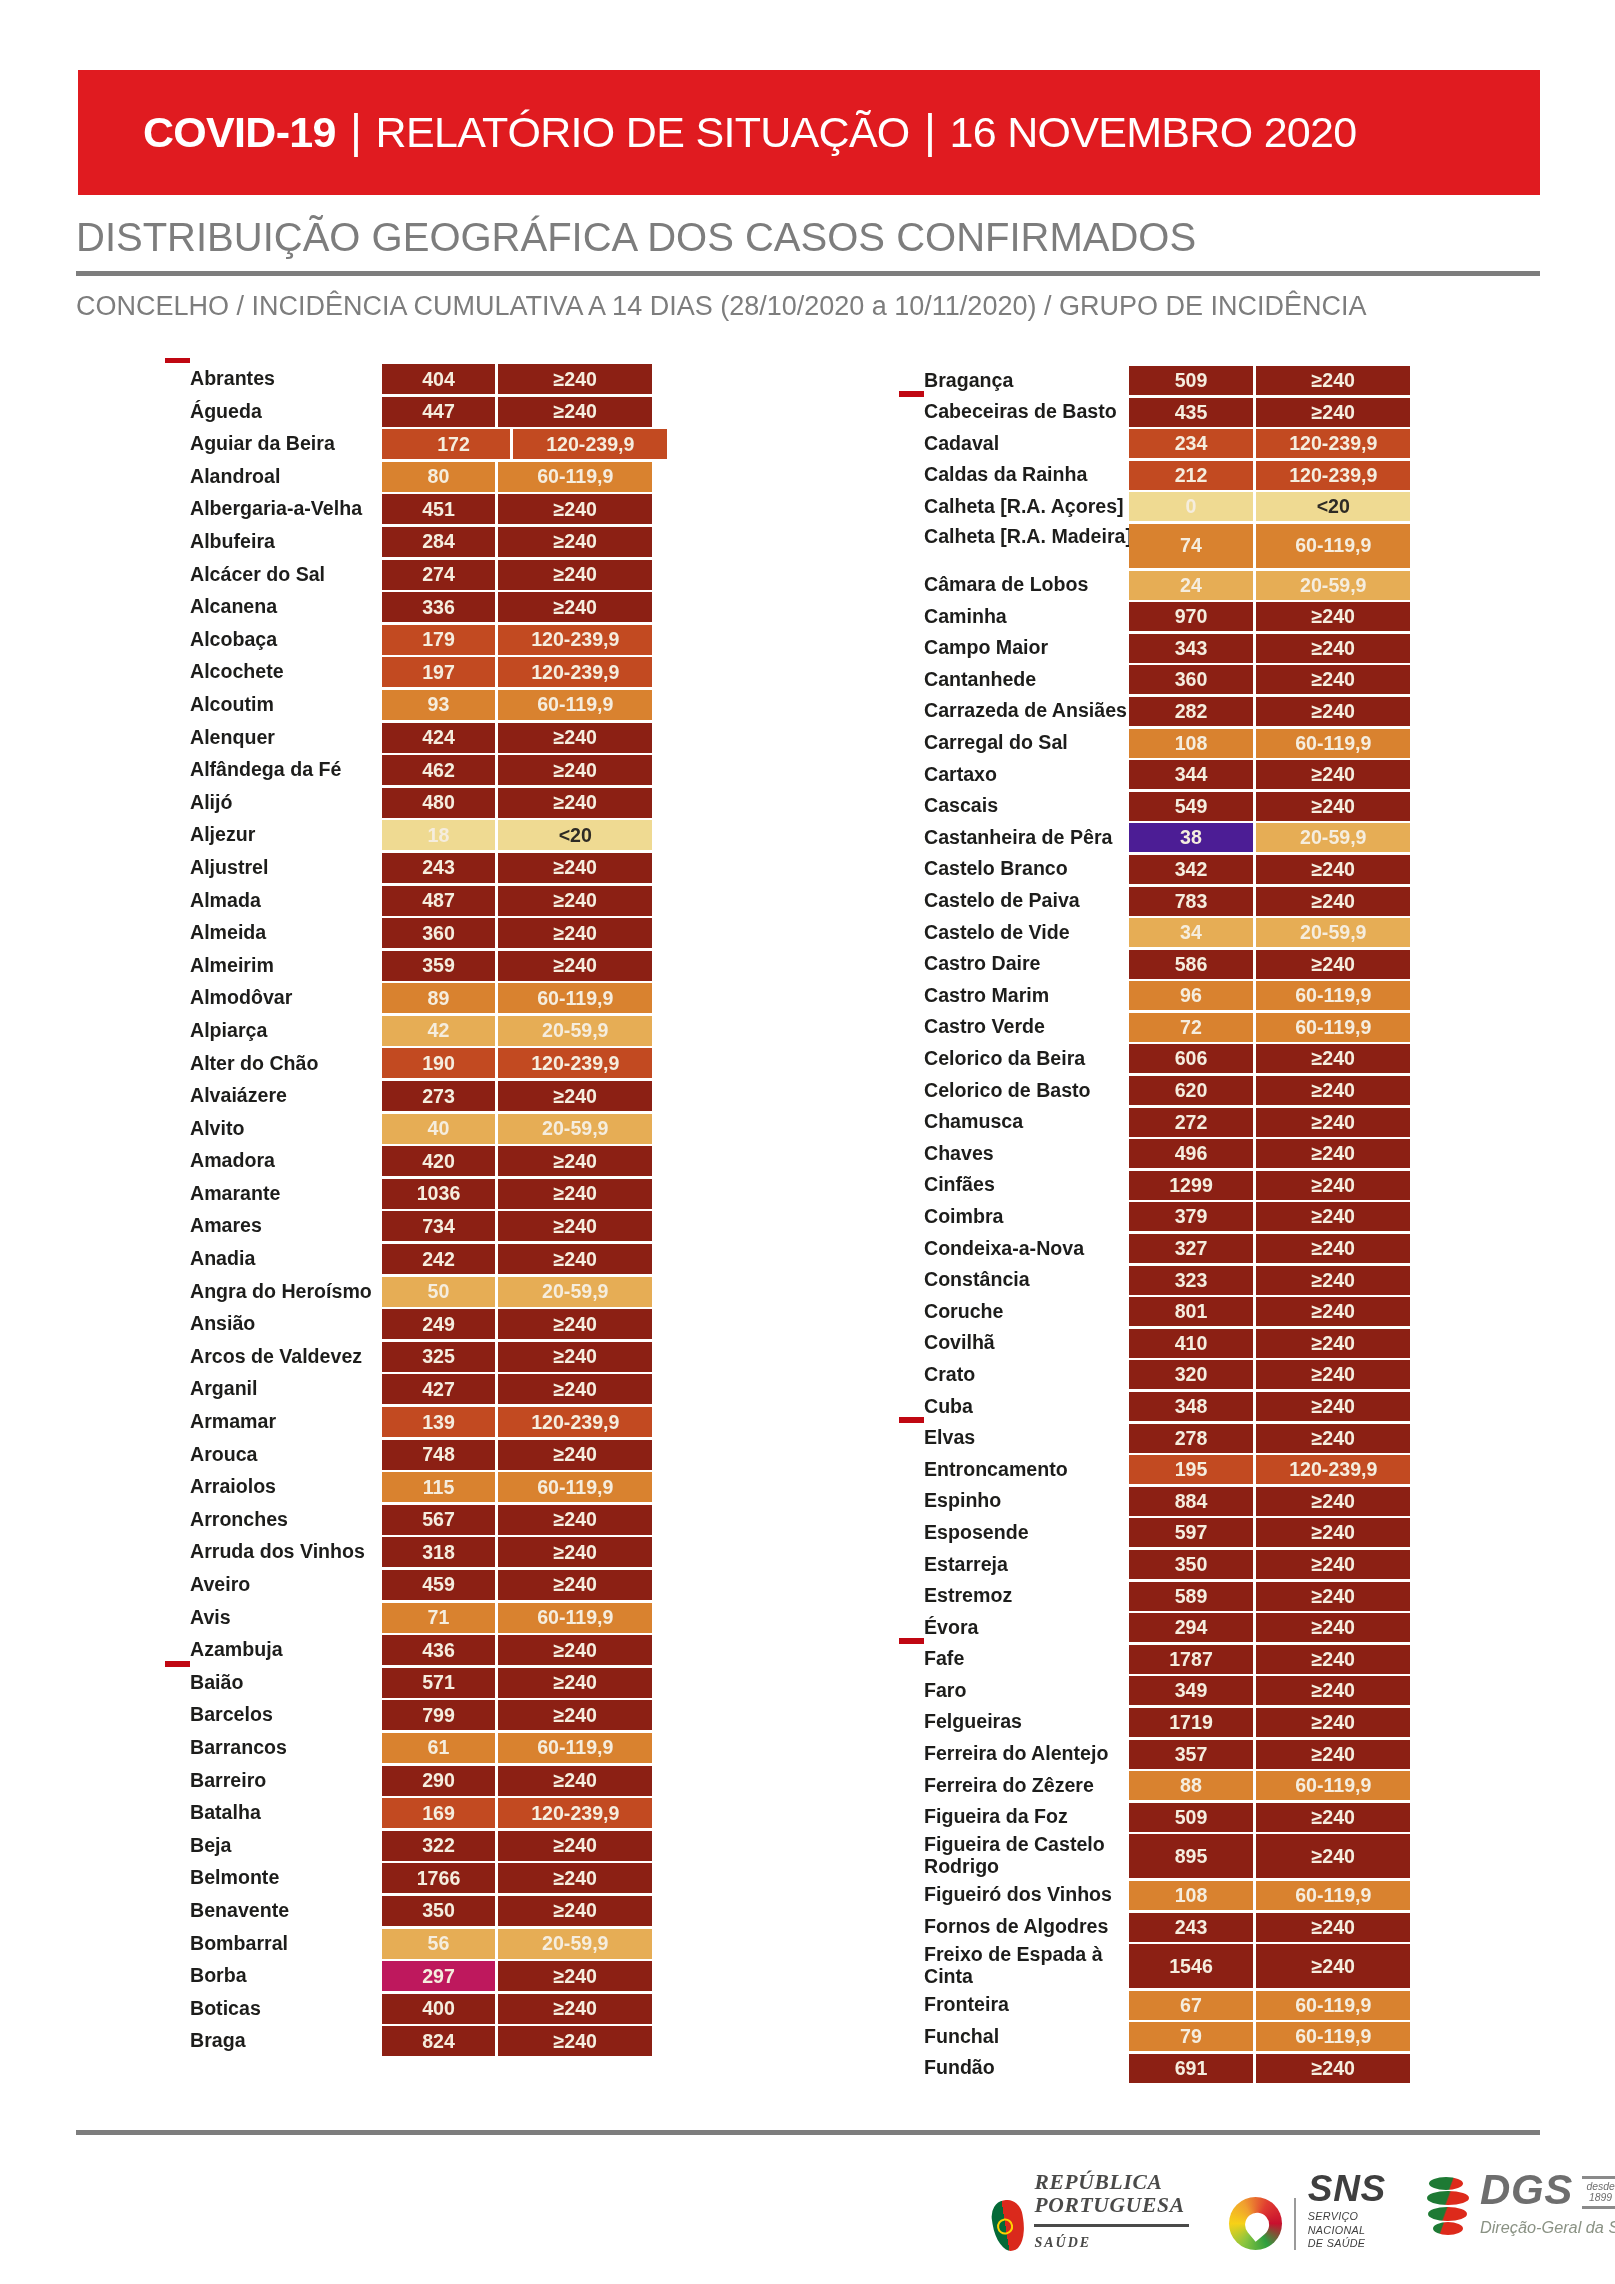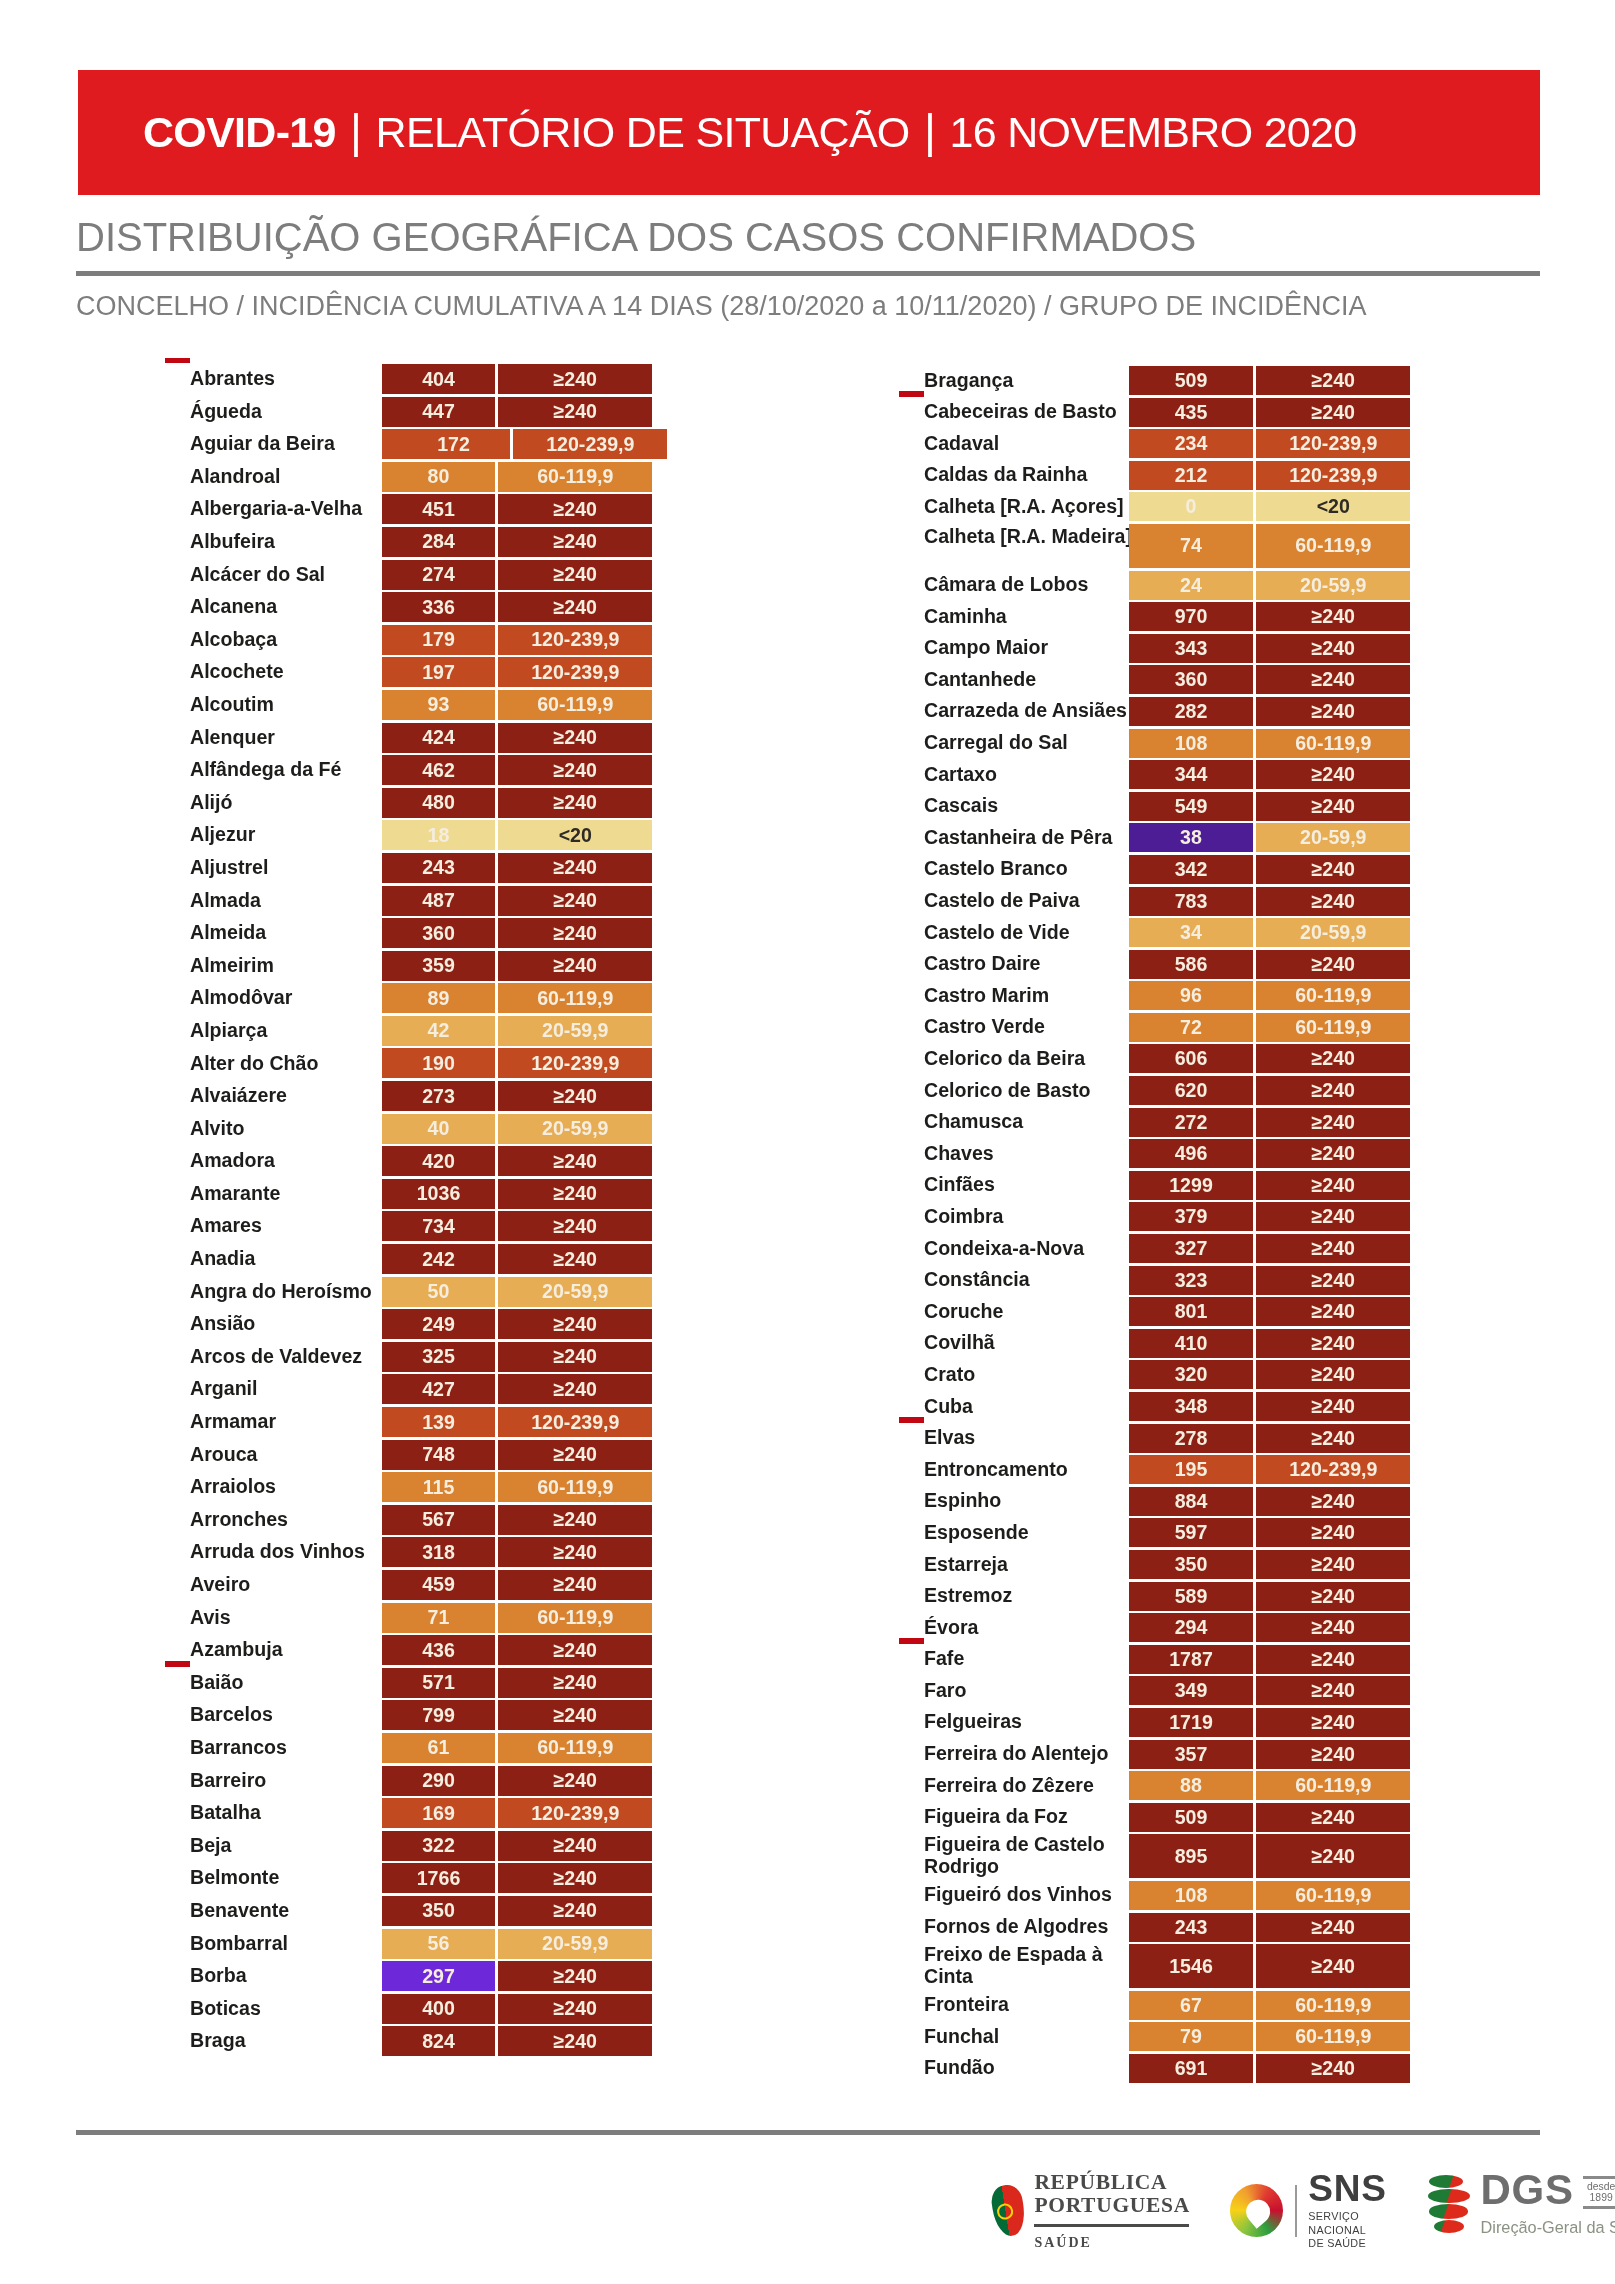--- a/index.html
+++ b/index.html
@@ -36,21 +36,21 @@
   .tbl-right .cell.value{width:124px;}
   .cell.group{width:154px;margin-left:3.3px;}
   .letter-marker{position:absolute;left:-25.4px;top:-6.5px;width:25px;height:5.9px;background:#C00712;}
 
   
   .footer-rule{position:absolute;left:76px;top:2130px;width:1464px;height:4.6px;background:#7D7D7D;}
   .footer-note{position:absolute;left:76px;top:2148px;font-size:27px;color:#8C8C8C;white-space:nowrap;}
 
   
   .logos{position:absolute;left:993px;top:2171px;display:flex;align-items:flex-start;}
-  .logo{display:flex;align-items:center;}
+  .logo{display:flex;align-items:flex-end;font-style:italic;}
   
   .rp-flag{width:31px;height:51px;border-radius:46% 46% 48% 48% / 34% 34% 58% 58%;
            overflow:hidden;position:relative;transform:rotate(-9deg);flex:0 0 auto;
            background:linear-gradient(90deg,#046A38 0 40%,#DA291C 40% 100%);}
   .rp-ring{position:absolute;left:3.9px;top:18px;width:11.7px;height:11.7px;border:2.6px solid #FFD100;border-radius:50%;}
   .rp-text{margin-left:10.4px;}
   .rp-line{font-family:"Liberation Serif",serif;font-weight:700;font-size:21.5px;color:#4A4A49;
            letter-spacing:0.7px;line-height:1.07;}
   .rp-rule{width:155px;height:3.3px;background:#4A4A49;margin-top:6.5px;}
   .rp-saude{font-family:"Liberation Serif",serif;font-weight:700;font-size:14px;color:#4A4A49;
@@ -340,21 +340,21 @@
         <div class="cell value" style="background: rgb(140, 32, 20); color: rgb(245, 237, 222);">350</div>
         <div class="cell group" style="background: rgb(140, 32, 20); color: rgb(245, 237, 222);">≥240</div>
       </div>
       <div class="row">
         <div class="name">Bombarral</div>
         <div class="cell value" style="background: rgb(230, 173, 85); color: rgb(245, 237, 222);">56</div>
         <div class="cell group" style="background: rgb(230, 173, 85); color: rgb(245, 237, 222);">20-59,9</div>
       </div>
       <div class="row">
         <div class="name">Borba</div>
-        <div class="cell value" style="background: #6d28d9; color: rgb(245, 237, 222);">297</div>
+        <div class="cell value" style="background: #be185d; color: rgb(245, 237, 222);">297</div>
         <div class="cell group" style="background: rgb(140, 32, 20); color: rgb(245, 237, 222);">≥240</div>
       </div>
       <div class="row">
         <div class="name">Boticas</div>
         <div class="cell value" style="background: rgb(140, 32, 20); color: rgb(245, 237, 222);">400</div>
         <div class="cell group" style="background: rgb(140, 32, 20); color: rgb(245, 237, 222);">≥240</div>
       </div>
       <div class="row">
         <div class="name">Braga</div>
         <div class="cell value" style="background: rgb(140, 32, 20); color: rgb(245, 237, 222);">824</div>

